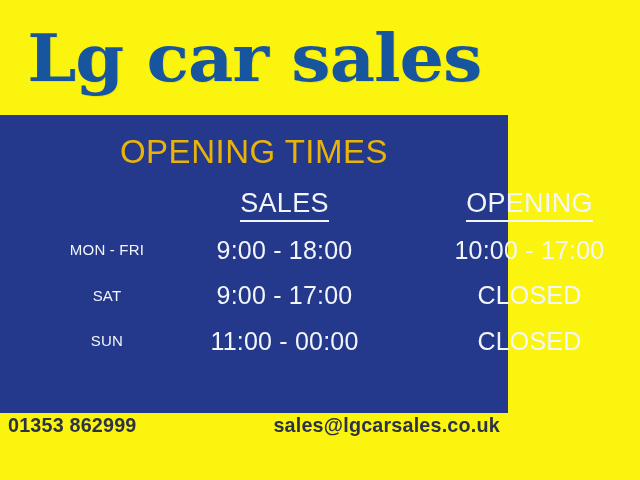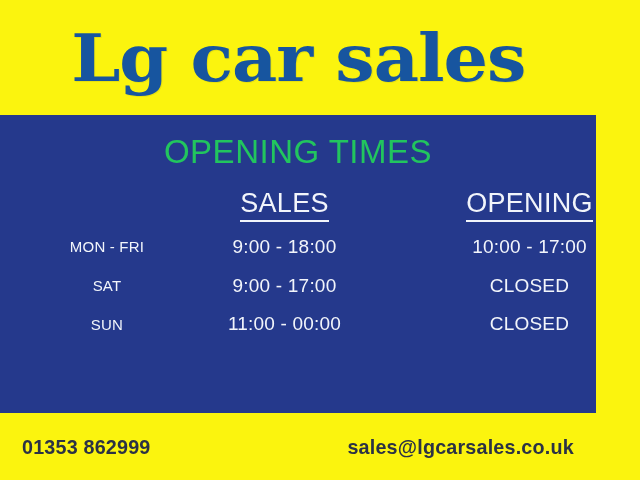--- a/index.html
+++ b/index.html
@@ -9,21 +9,21 @@
   body {
     width: 640px;
     height: 480px;
     overflow: hidden;
     font-family: "Liberation Sans", sans-serif;
     background: #fbf40e;
   }
 
   .poster {
     position: relative;
-    width: 596px;
+    width: 508px;
     height: 480px;
     display: flex;
     flex-direction: column;
     background: #fbf40e;
   }
 
   
   .header-band {
     height: 115px;
     background: #fbf40e;
@@ -46,21 +46,21 @@
 
   
   .body-band {
     flex: 1 1 auto;
     background: #25398c;
     position: relative;
   }
 
   .opening-title {
     text-align: center;
-    color: #22c55e;
+    color: #eab308;
     font-size: 33px;
     font-weight: 400;
     letter-spacing: 0.5px;
     padding-top: 20px;
     line-height: 1;
   }
 
   
   .hours-table {
     width: 100%;
@@ -93,33 +93,33 @@
     color: #f2f5fb;
     text-align: center;
     padding: 9px 0;
     line-height: 1.1;
   }
   td.day-cell {
     font-size: 15px;
     letter-spacing: 0.2px;
   }
   td.time-cell {
-    font-size: 19px;
+    font-size: 25px;
     letter-spacing: 0.2px;
   }
 
   
   .footer-band {
     height: 67px;
     background: #fbf40e;
     flex: 0 0 auto;
     display: flex;
-    align-items: center;
+    align-items: flex-start;
     justify-content: space-between;
-    padding: 0 22px;
+    padding: 0 8px;
     box-sizing: border-box;
   }
   .contact-text {
     font-family: "Liberation Sans", sans-serif;
     font-weight: bold;
     font-size: 21px;
     color: #2b3245;
     letter-spacing: 0.2px;
     white-space: nowrap;
     transform: scaleX(0.94);

